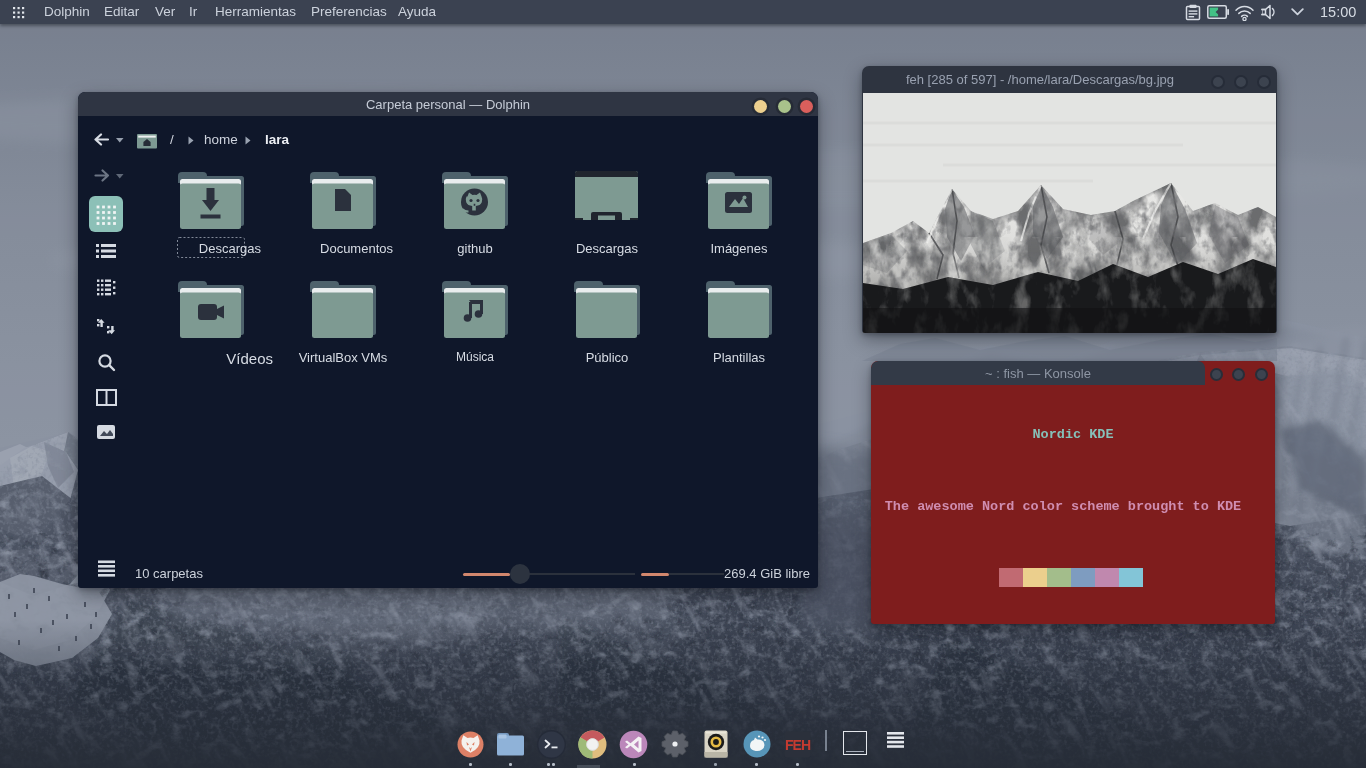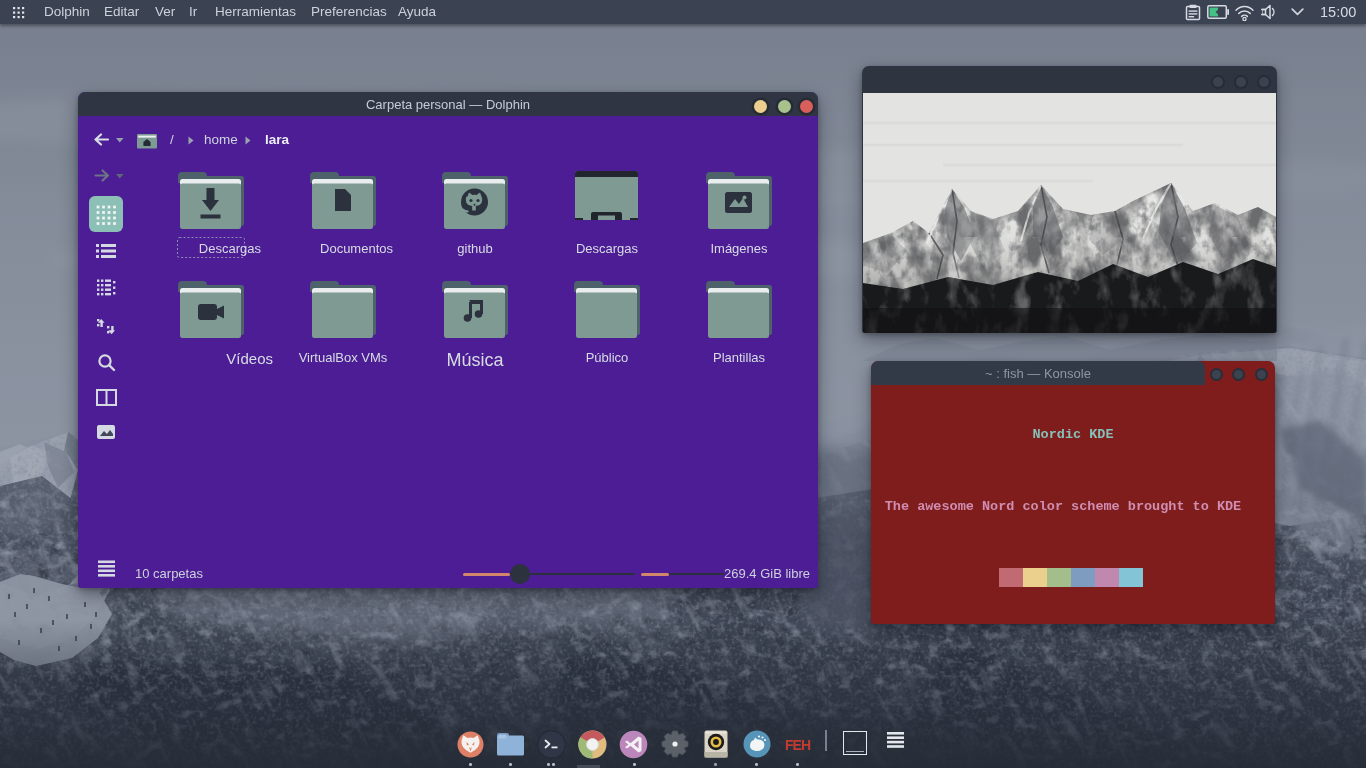--- a/index.html
+++ b/index.html
@@ -228,21 +228,21 @@
     <path d="M13.5,5.5 A5,5 0 0,1 13.5,12.5" fill="none" stroke="#d6dbe3" stroke-width="1.5" stroke-linecap="round"></path>
     <rect x="1.2" y="6.5" width="2" height="5" fill="#3b4251"></rect>
     <path d="M2.2,6.5 L6.5,6.5 L6.5,11.5 L2.2,11.5" fill="none" stroke="#d6dbe3" stroke-width="1.5"></path>
   </svg>
   <svg class="abs" style="left:1291px;top:8px" width="13" height="8" viewBox="0 0 13 8">
     <path d="M1.2,1.2 L6.5,6.4 L11.8,1.2" fill="none" stroke="#ccd2dc" stroke-width="1.8" stroke-linecap="round" stroke-linejoin="round"></path>
   </svg>
   <span class="abs" style="left:1320px;top:3.5px;font-size:14.5px;color:#d6dbe3">15:00</span>
 </div>
 
-<div id="dolphin" class="win" style="left:78px;top:92px;width:740px;height:496px;border-radius:7px 7px 3px 3px;background:#4c1d95;">
+<div id="dolphin" class="win" style="left:78px;top:92px;width:740px;height:496px;border-radius:7px 7px 3px 3px;background:#0f172a;">
   <div class="tbar" style="height:24px;background:#2f3543;border-radius:7px 7px 0 0;">
     <span style="font-size:13px;color:#c6ccd7;">Carpeta personal — Dolphin</span>
   </div>
   <div class="btn" style="left:675.5px;top:7.5px;width:13px;height:13px;background:#eccf8e;box-shadow:0 0 0 2.5px #262b36;"></div>
   <div class="btn" style="left:699.5px;top:7.5px;width:13px;height:13px;background:#a9c28b;box-shadow:0 0 0 2.5px #262b36;"></div>
   <div class="btn" style="left:721.5px;top:7.5px;width:13px;height:13px;background:#d95f5c;box-shadow:0 0 0 2.5px #262b36;"></div>
 
   <svg class="abs" style="left:16px;top:40px" width="32" height="16" viewBox="0 0 32 16">
     <path d="M1.5,7.5 L14,7.5 M7,2.5 L1.5,7.5 L7,12.5" fill="none" stroke="#d8dde5" stroke-width="2.2" stroke-linecap="round" stroke-linejoin="round"></path>
     <path d="M22,6 L29.5,6 L25.75,10.5 Z" fill="#97a0ae"></path>
@@ -407,21 +407,21 @@
     <rect x="99.5" y="145.5" width="67" height="20" rx="2" fill="none" stroke="#a9b1bf" stroke-width="1" stroke-dasharray="2,2" opacity="0.75"></rect>
   </svg>
 
   <div class="abs" style="left:83px;top:149px;width:100px;text-align:right;font-size:13px;color:#d7dce4">Descargas</div>
   <div class="abs" style="left:215px;top:149px;width:100px;text-align:right;font-size:13px;color:#d7dce4">Documentos</div>
   <div class="abs" style="left:347px;top:149px;width:100px;text-align:center;font-size:13px;color:#d7dce4">github</div>
   <div class="abs" style="left:479px;top:149px;width:100px;text-align:center;font-size:13px;color:#d7dce4">Descargas</div>
   <div class="abs" style="left:611px;top:149px;width:100px;text-align:center;font-size:13px;color:#d7dce4">Imágenes</div>
   <div class="abs" style="left:95px;top:258px;width:100px;text-align:right;font-size:15px;color:#d7dce4">Vídeos</div>
   <div class="abs" style="left:215px;top:258px;width:100px;text-align:center;font-size:13px;color:#d7dce4">VirtualBox VMs</div>
-  <div class="abs" style="left:347px;top:258px;width:100px;text-align:center;font-size:18px;color:#d7dce4">Música</div>
+  <div class="abs" style="left:347px;top:258px;width:100px;text-align:center;font-size:12px;color:#d7dce4">Música</div>
   <div class="abs" style="left:479px;top:258px;width:100px;text-align:center;font-size:13px;color:#d7dce4">Público</div>
   <div class="abs" style="left:611px;top:258px;width:100px;text-align:center;font-size:13px;color:#d7dce4">Plantillas</div>
 
   <svg class="abs" style="left:20px;top:468px" width="17" height="17" viewBox="0 0 17 17">
     <g fill="#d5dae2">
         <rect y="0.5" width="17" height="2.6"></rect>
         <rect y="5" width="17" height="2.6"></rect>
         <rect y="9.5" width="17" height="2.6"></rect>
         <rect y="14" width="17" height="2.6"></rect>
       </g>
@@ -429,20 +429,23 @@
   <span class="abs" style="left:57px;top:474px;font-size:13px;color:#ccd2db">10 carpetas</span>
   <div class="abs" style="left:385px;top:480.5px;width:47px;height:3px;background:#d2876d;border-radius:2px"></div>
   <div class="abs" style="left:432px;top:481px;width:125px;height:2px;background:#2b313c"></div>
   <div class="abs" style="left:432px;top:472px;width:20px;height:20px;border-radius:50%;background:#2c333f"></div>
   <div class="abs" style="left:563px;top:480.5px;width:28px;height:3px;background:#d2876d;border-radius:2px"></div>
   <div class="abs" style="left:591px;top:481px;width:55px;height:2px;background:#2b313c"></div>
   <span class="abs" style="left:640px;top:474px;width:92px;text-align:right;font-size:13px;color:#ccd2db">269.4 GiB libre</span>
 </div>
 
 <div id="feh" class="win" style="left:862px;top:66px;width:415px;height:267px;border-radius:7px 7px 3px 3px;background:#2e3440;">
+  <div class="tbar" style="height:27px;width:356px;">
+    <span style="font-size:13px;color:#99a1b0;">feh [285 of 597] - /home/lara/Descargas/bg.jpg</span>
+  </div>
   <div class="btn" style="left:349px;top:8.7px;width:14px;height:14px;background:#3c434f;border:2.5px solid #262c38;box-sizing:border-box;"></div>
   <div class="btn" style="left:372px;top:8.7px;width:14px;height:14px;background:#3c434f;border:2.5px solid #262c38;box-sizing:border-box;"></div>
   <div class="btn" style="left:395px;top:8.7px;width:14px;height:14px;background:#3c434f;border:2.5px solid #262c38;box-sizing:border-box;"></div>
   <svg class="abs" style="left:1px;top:27px" width="413" height="240" viewBox="0 0 413 240" preserveAspectRatio="none" id="fehimg">
     <defs>
       <filter id="fn1" x="-10%" y="-10%" width="120%" height="120%">
         <feTurbulence type="fractalNoise" baseFrequency="0.045 0.03" numOctaves="4" seed="8" result="t"></feTurbulence>
         <feColorMatrix in="t" type="matrix" values="0 0 0 0 0, 0 0 0 0 0, 0 0 0 0 0, 1.6 1.6 1.6 0 -2.0" result="a"></feColorMatrix>
         <feFlood flood-color="#4a4b4e" result="c"></feFlood>
         <feComposite in="c" in2="a" operator="in"></feComposite>

